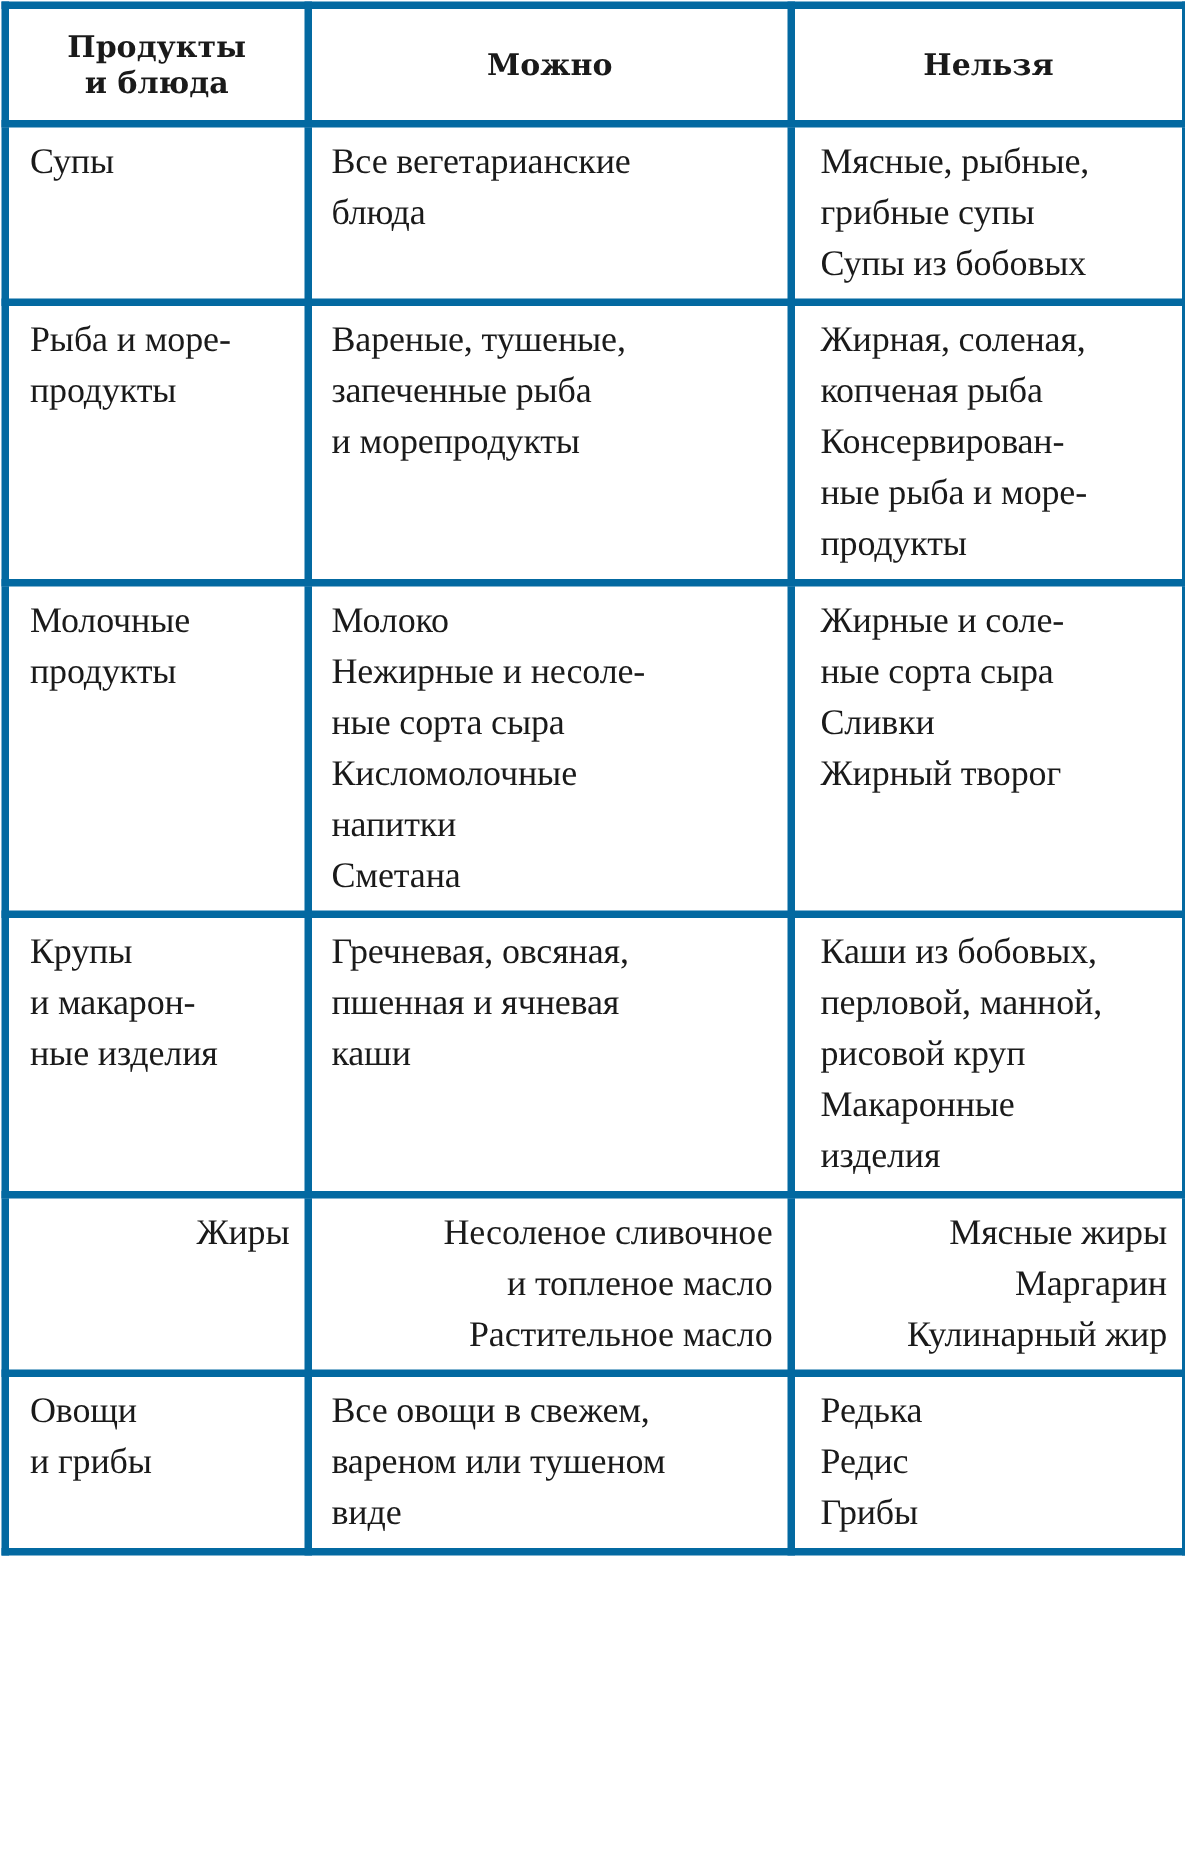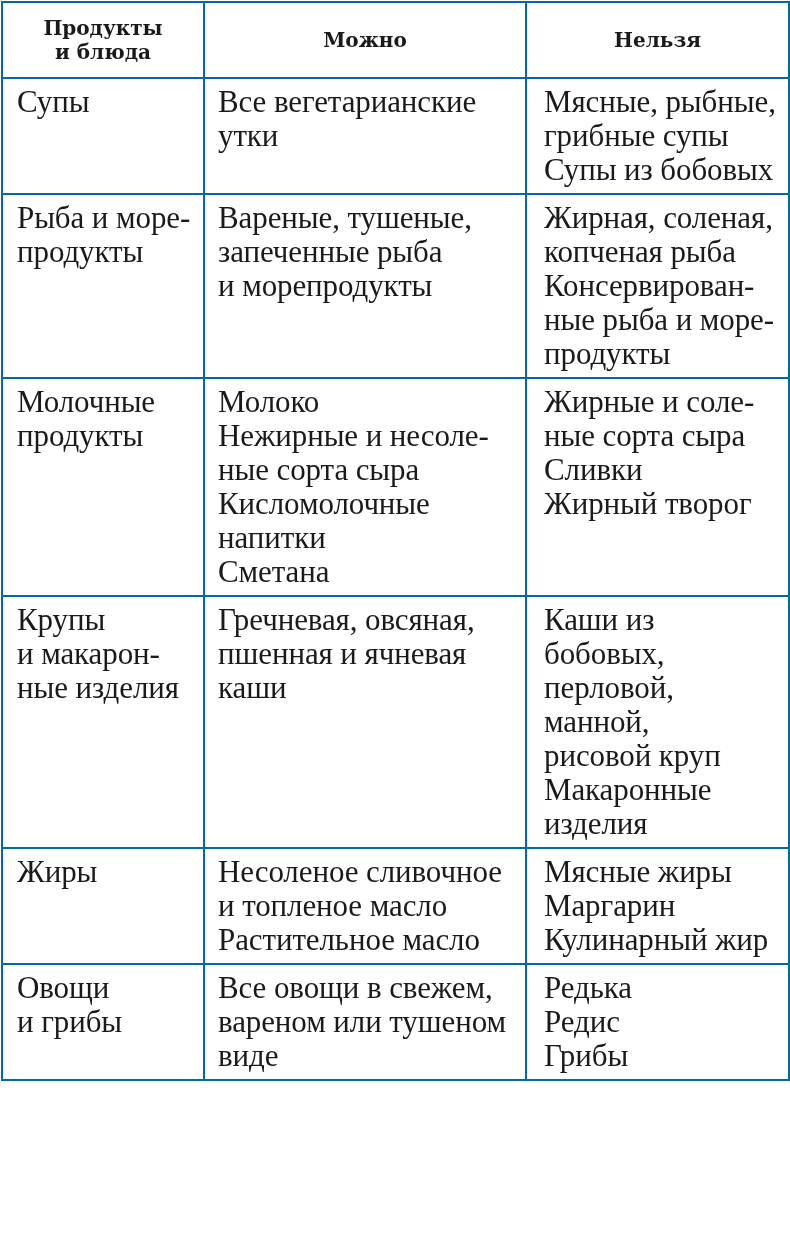--- a/index.html
+++ b/index.html
@@ -6,38 +6,38 @@
   body { width: 790px; height: 1249px; overflow: hidden; }
   .tbl {
     position: absolute; left: 1px; top: 1px;
     width: 787px;
     border-collapse: collapse;
     table-layout: fixed;
     font-family: "DejaVu Serif", "Liberation Serif", serif;
     color: #1a1a1a;
   }
   .tbl td, .tbl th {
-    border: 2px solid #0369a1;
+    border: 5px solid #0369a1;
     vertical-align: top;
     padding: 0;
   }
   .tbl col.c1 { width: 202px; }
   .tbl col.c2 { width: 322px; }
   .tbl col.c3 { width: 263px; }
   .tbl th {
     font-weight: bold;
     font-size: 20px;
     line-height: 24px;
     vertical-align: middle;
     text-align: center;
     height: 74px;
   }
   .cell {
     font-family: "Liberation Serif", serif;
-    font-size: 31px;
+    font-size: 24px;
     line-height: 34px;
     padding: 6px 10px 6px 13px;
     white-space: pre-line;
     letter-spacing: -0.1px;
   }
   .tbl td.first .cell { padding-left: 14px; }
   .tbl td.third .cell { padding-left: 17px; }
 </style>
 </head>
 <body>
@@ -62,21 +62,21 @@
         </th>
     </tr>
   </thead>
   <tbody id="tbody">
       <tr style="height: 112px;">
         <td class="first">
           <div class="cell">Супы</div>
         </td>
         <td class="second">
           <div class="cell">Все вегетарианские
-утки</div>
+блюда</div>
         </td>
         <td class="third">
           <div class="cell">Мясные, рыбные,
 грибные супы
 Супы из бобовых</div>
         </td>
       </tr>
       <tr style="height: 183px; margin-left: 33px;">
         <td class="first">
           <div class="cell">Рыба и море-
@@ -127,21 +127,21 @@
 каши</div>
         </td>
         <td class="third">
           <div class="cell">Каши из бобовых,
 перловой, манной,
 рисовой круп
 Макаронные
 изделия</div>
         </td>
       </tr>
-      <tr style="height: 110px;">
+      <tr style="height: 110px; text-align: right;">
         <td class="first">
           <div class="cell">Жиры</div>
         </td>
         <td class="second">
           <div class="cell">Несоленое сливочное
 и топленое масло
 Растительное масло</div>
         </td>
         <td class="third">
           <div class="cell">Мясные жиры

